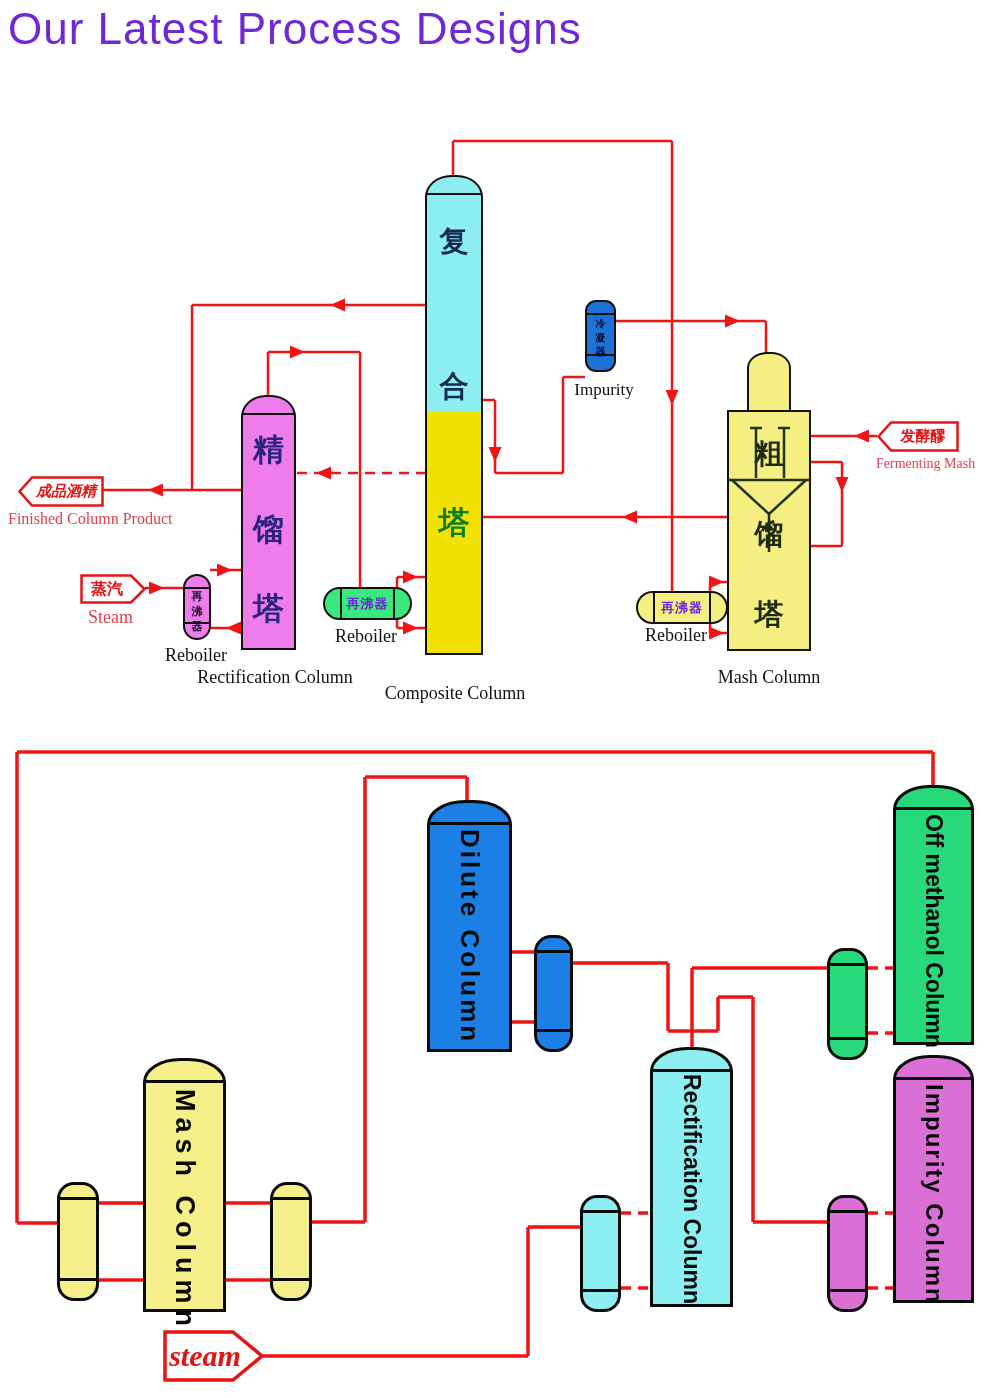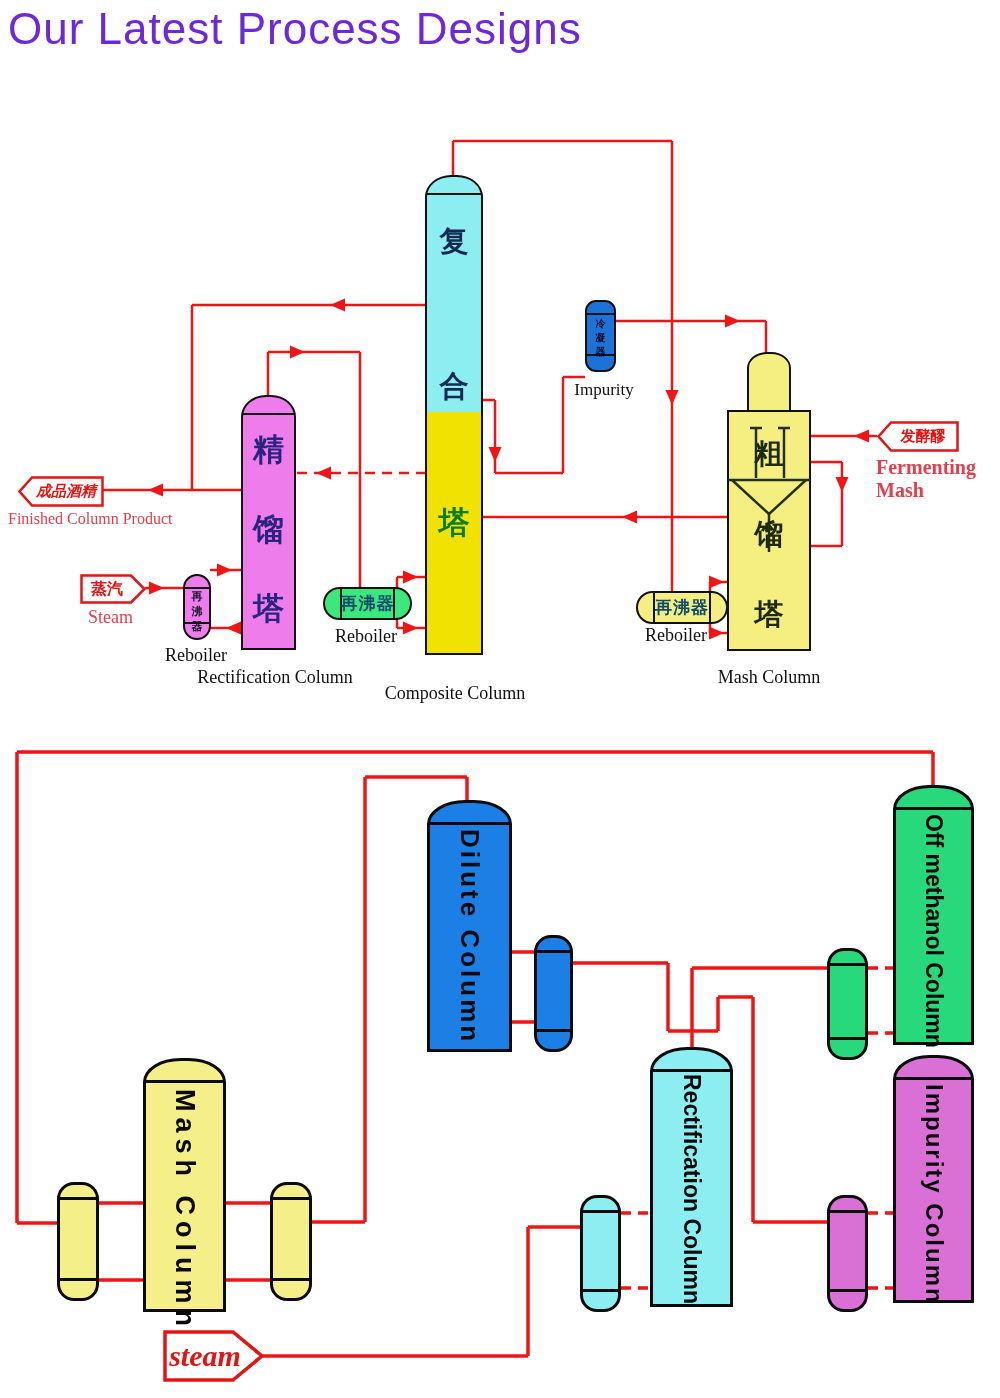--- a/index.html
+++ b/index.html
@@ -23,21 +23,21 @@
   .capb{position:absolute;box-sizing:border-box;border:3px solid #0a0a0a;border-radius:17px;}
   .capb::before{content:"";position:absolute;left:0;right:0;top:12px;border-top:3px solid #0a0a0a;}
   .capb::after{content:"";position:absolute;left:0;right:0;bottom:17px;border-top:3px solid #0a0a0a;}
   .hcap{position:absolute;box-sizing:border-box;border:2px solid #111;border-radius:999px;
         display:flex;align-items:center;justify-content:center;}
   .hcap::before{content:"";position:absolute;top:-1px;bottom:-1px;left:15px;border-left:2px solid #111;}
   .hcap::after{content:"";position:absolute;top:-1px;bottom:-1px;right:15px;border-left:2px solid #111;}
   
   .cjk{position:absolute;left:0;right:0;display:flex;flex-direction:column;
        align-items:center;justify-content:space-between;font-weight:bold;}
-  .cjk-h{font-weight:bold;font-size:17px;color:#0c4a6e;letter-spacing:1px;}
+  .cjk-h{font-weight:bold;font-size:13px;color:#6d28d9;letter-spacing:1px;}
   .vtext{position:absolute;left:50%;transform:translateX(-50%);
          writing-mode:vertical-rl;text-orientation:sideways;
          font-weight:bold;color:#0a0a0a;white-space:nowrap;}
   .slabel{position:absolute;font-family:"Liberation Serif",serif;color:#111;text-align:center;}
   .rlabel{position:absolute;font-family:"Liberation Serif",serif;color:#e0404e;}
   .watermark{position:absolute;left:300px;top:682px;width:400px;text-align:center;
              font-size:25px;color:#bcbcbc;}
   
   .tag{position:absolute;}
   .tag svg{position:absolute;left:0;top:0;}
@@ -216,21 +216,21 @@
     <span style="font-size:16px;padding-right:12px;">蒸汽</span>
   </div>
   <div class="rlabel txt" style="left:88px;top:607px;font-size:18px;">Steam</div>
 
   <div class="tag txt" style="left:877px;top:421px;width:82px;height:31px;">
     <svg width="82" height="31" viewBox="0 0 82 31">
       <polygon points="14,1.5 80.5,1.5 80.5,29.5 14,29.5 1.5,15.5" fill="#fff" stroke="#e41414" stroke-width="2.5"></polygon>
     </svg>
     <span style="font-size:15px;padding-left:10px;font-family:Liberation Mono, monospace;">发酵醪</span>
   </div>
-  <div class="rlabel txt" style="left:876px;top:456px;font-size:20px;font-weight:bold;">Fermenting Mash</div>
+  <div class="rlabel txt" style="left:876px;top:456px;font-size:14px;">Fermenting Mash</div>
 
   <div class="slabel txt" style="left:150px;top:645px;width:92px;font-size:18px;">Reboiler</div>
   <div class="slabel txt" style="left:320px;top:626px;width:92px;font-size:18px;">Reboiler</div>
   <div class="slabel txt" style="left:630px;top:625px;width:92px;font-size:18px;">Reboiler</div>
   <div class="slabel txt" style="left:554px;top:380px;width:100px;font-size:17px;">Impurity</div>
   <div class="slabel txt" style="left:185px;top:667px;width:180px;font-size:18px;">Rectification Column</div>
   <div class="slabel txt" style="left:365px;top:667px;width:180px;font-size:18px;margin-top:16px;">Composite Column</div>
   <div class="slabel txt" style="left:679px;top:667px;width:180px;font-size:18px;">Mash Column</div>
 
 

